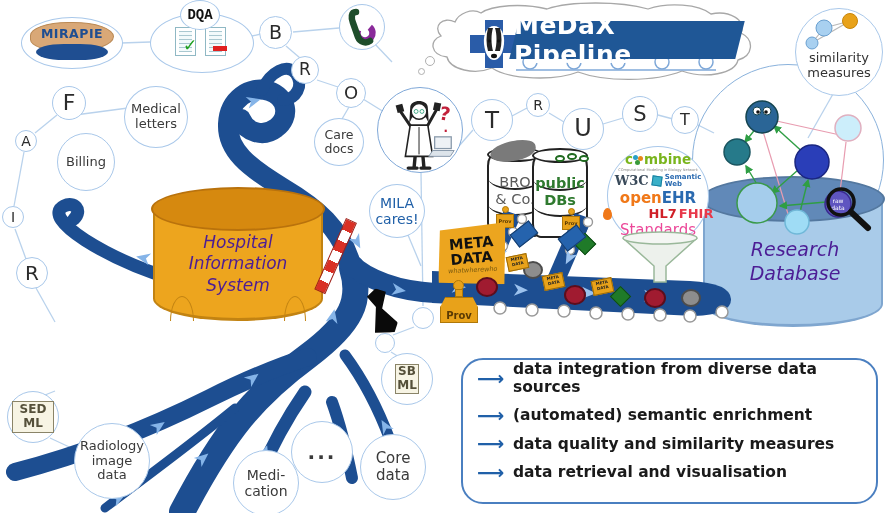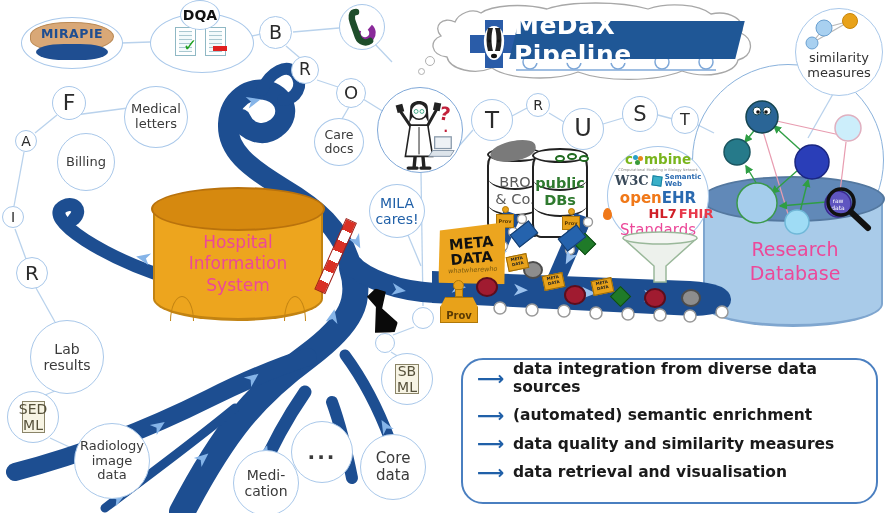--- a/index.html
+++ b/index.html
@@ -9,38 +9,38 @@
   svg.layer{position:absolute;left:0;top:0;pointer-events:none;}
   #bg{z-index:0;} #fg{z-index:5;}
   .abs{position:absolute;}
   .pre{white-space:pre-line;}
   .node{position:absolute;border:1.4px solid #a9c8ea;border-radius:50%;background:#fff;
         display:flex;align-items:center;justify-content:center;text-align:center;
         color:#3a3a3a;line-height:1.15;z-index:2;}
   .lc{font-size:20px;color:#2b2b2b;}
   .cylbody{position:absolute;z-index:2;}
   .cyltxt{position:absolute;z-index:3;display:flex;align-items:center;justify-content:center;
-          text-align:center;color:#ec4899;line-height:1.25;}
+          text-align:center;color:#4c1d95;line-height:1.25;font-style:italic;}
   .barrel{position:absolute;width:56px;height:85px;background:#fff;border:2.5px solid #222;
           border-radius:9px/14px;z-index:2;}
   .band{position:absolute;left:-1px;right:-1px;height:12px;border-bottom:2.5px solid #222;
         border-radius:0 0 50% 50%/0 0 100% 100%;}
   .btop{position:absolute;left:-2px;right:-2px;top:-7px;height:15px;background:#fff;
         border:2.5px solid #222;border-radius:50%;}
   .blabel{position:absolute;left:0;right:0;top:20px;text-align:center;font-size:14.5px;line-height:1.2;z-index:3;}
   .item{position:absolute;z-index:6;}
   .berry{width:22px;height:20px;border-radius:50%;background:#a01b30;border:2px solid #5c0d1c;}
   .grayball{width:20px;height:18px;border-radius:50%;background:#8d8d8d;border:2px solid #4c4c4c;}
   .diamond{background:#1f7a28;border:1.5px solid #0f4a14;transform:rotate(45deg);}
   .metatag{width:21px;height:15px;background:#e8a21a;border:1px solid #9c6b08;transform:rotate(-12deg);
            font-size:4px;font-weight:bold;color:#222;line-height:1.2;text-align:center;padding-top:1px;}
   .stampknob{position:absolute;border-radius:50%;background:#e8a21a;border:1px solid #b07808;}
   .stampbase{position:absolute;background:#e8a21a;border:1px solid #b07808;text-align:center;
              color:#5a3a04;font-weight:bold;}
-  .docicon{background:#f7f4e4;border:1.3px solid #8a8468;color:#55503a;font-size:14px;font-weight:normal;
+  .docicon{background:#f7f4e4;border:1.3px solid #8a8468;color:#55503a;font-size:12px;font-weight:bold;
            line-height:1.15;display:flex;align-items:center;justify-content:center;text-align:center;}
   .topics{position:absolute;left:461px;top:358px;width:417px;height:146px;background:#fff;
           border:2.5px solid #4a7fc0;border-radius:22px;z-index:4;}
   .topics h1{margin:10px 0 8px 18px;font-size:23px;color:#101010;}
   .topicrow{display:flex;align-items:center;margin:0 0 9.5px 14px;}
   .topicarrow{color:#2060a8;font-size:19px;font-weight:bold;width:36px;flex:none;line-height:1;}
   .topictxt{font-size:15.5px;color:#1a1a1a;font-weight:bold;}
 </style>
 </head>
 <body>
@@ -132,21 +132,21 @@
 
   <div class="node" style="left:150px;top:13px;width:104px;height:60px;border-radius:50%;">
     <div class="abs docicon" style="left:24px;top:13px;width:21px;height:29px;background:#f2fafb;border-color:#8fb8c4;
                 background-image:repeating-linear-gradient(#f2fafb 0 3px,#a9c8d0 3px 4px);background-clip:content-box;padding:3px;"></div>
     <div class="abs docicon" style="left:54px;top:13px;width:21px;height:29px;background:#f2fafb;border-color:#8fb8c4;
                 background-image:repeating-linear-gradient(#f2fafb 0 3px,#a9c8d0 3px 4px);background-clip:content-box;padding:3px;"></div>
     <div class="abs" style="left:32px;top:22px;font-size:17px;font-weight:bold;color:#1fa01f;">✓</div>
     <div class="abs" style="left:62px;top:32px;width:14px;height:5px;background:#e02020;"></div>
   </div>
   <div class="node" style="left:180px;top:0px;width:40px;height:30px;border-radius:50%;z-index:3;">
-    <span style="font-size:14px;font-weight:900;color:#111;">DQA</span>
+    <span style="font-size:14px;font-weight:900;color:#111;font-family:Liberation Mono, monospace;">DQA</span>
   </div>
 
   <div class="node" style="left:339px;top:4px;width:46px;height:46px;">
     <svg width="42" height="42" viewBox="0 0 42 42">
       <circle cx="24" cy="27" r="7.5" stroke="#8a2a9a" stroke-width="6.5" fill="none" stroke-dasharray="33 15" transform="rotate(-50 24 27)"></circle>
       <path d="M15 6 C10 6 10 12 12 17 L17 31 C19 36 25 38 29 35" stroke="#1e4d2b" stroke-width="6.5" fill="none" stroke-linecap="round"></path>
     </svg>
   </div>
 
   <div class="abs" style="left:463px;top:18px;z-index:3;">
@@ -217,43 +217,39 @@
       <span>Billing</span>
     </div>
   <div class="node" style="left:314px;top:118px;width:50px;height:48px;font-size:12.5px;">
       <span class="pre">Care
 docs</span>
     </div>
   <div class="node" style="left:369px;top:184px;width:56px;height:54px;font-size:14px;color:#2060a8;">
       <span class="pre">MILA
 cares!</span>
     </div>
-  <div class="node" style="left:30px;top:320px;width:74px;height:74px;font-size:14px;">
-      <span class="pre">Lab
-results</span>
-    </div>
   <div class="node" style="left:74px;top:423px;width:76px;height:76px;font-size:13px;">
       <span class="pre">Radiology
 image
 data</span>
     </div>
   <div class="node" style="left:233px;top:450px;width:66px;height:66px;font-size:14px;">
       <span class="pre">Medi-
 cation</span>
     </div>
   <div class="node" style="left:291px;top:421px;width:62px;height:62px;font-size:20px;font-weight:bold;letter-spacing:2px;">
       <span>...</span>
     </div>
   <div class="node" style="left:360px;top:434px;width:66px;height:66px;font-size:15px;">
       <span class="pre">Core
 data</span>
     </div>
 
   <div class="node" style="left:7px;top:391px;width:52px;height:52px;">
-    <div class="docicon pre" style="width:23px;height:32px;">SED
+    <div class="docicon pre" style="width:42px;height:32px;">SED
 ML</div>
   </div>
   <div class="node" style="left:381px;top:353px;width:52px;height:52px;">
     <div class="docicon pre" style="width:24px;height:30px;">SB
 ML</div>
   </div>
 
   <div class="node" style="left:412px;top:307px;width:22px;height:22px;"></div>
   <div class="node" style="left:375px;top:333px;width:20px;height:20px;"></div>
   <div class="node" style="left:425px;top:56px;width:10px;height:10px;border-color:#b0b0b0;"></div>

